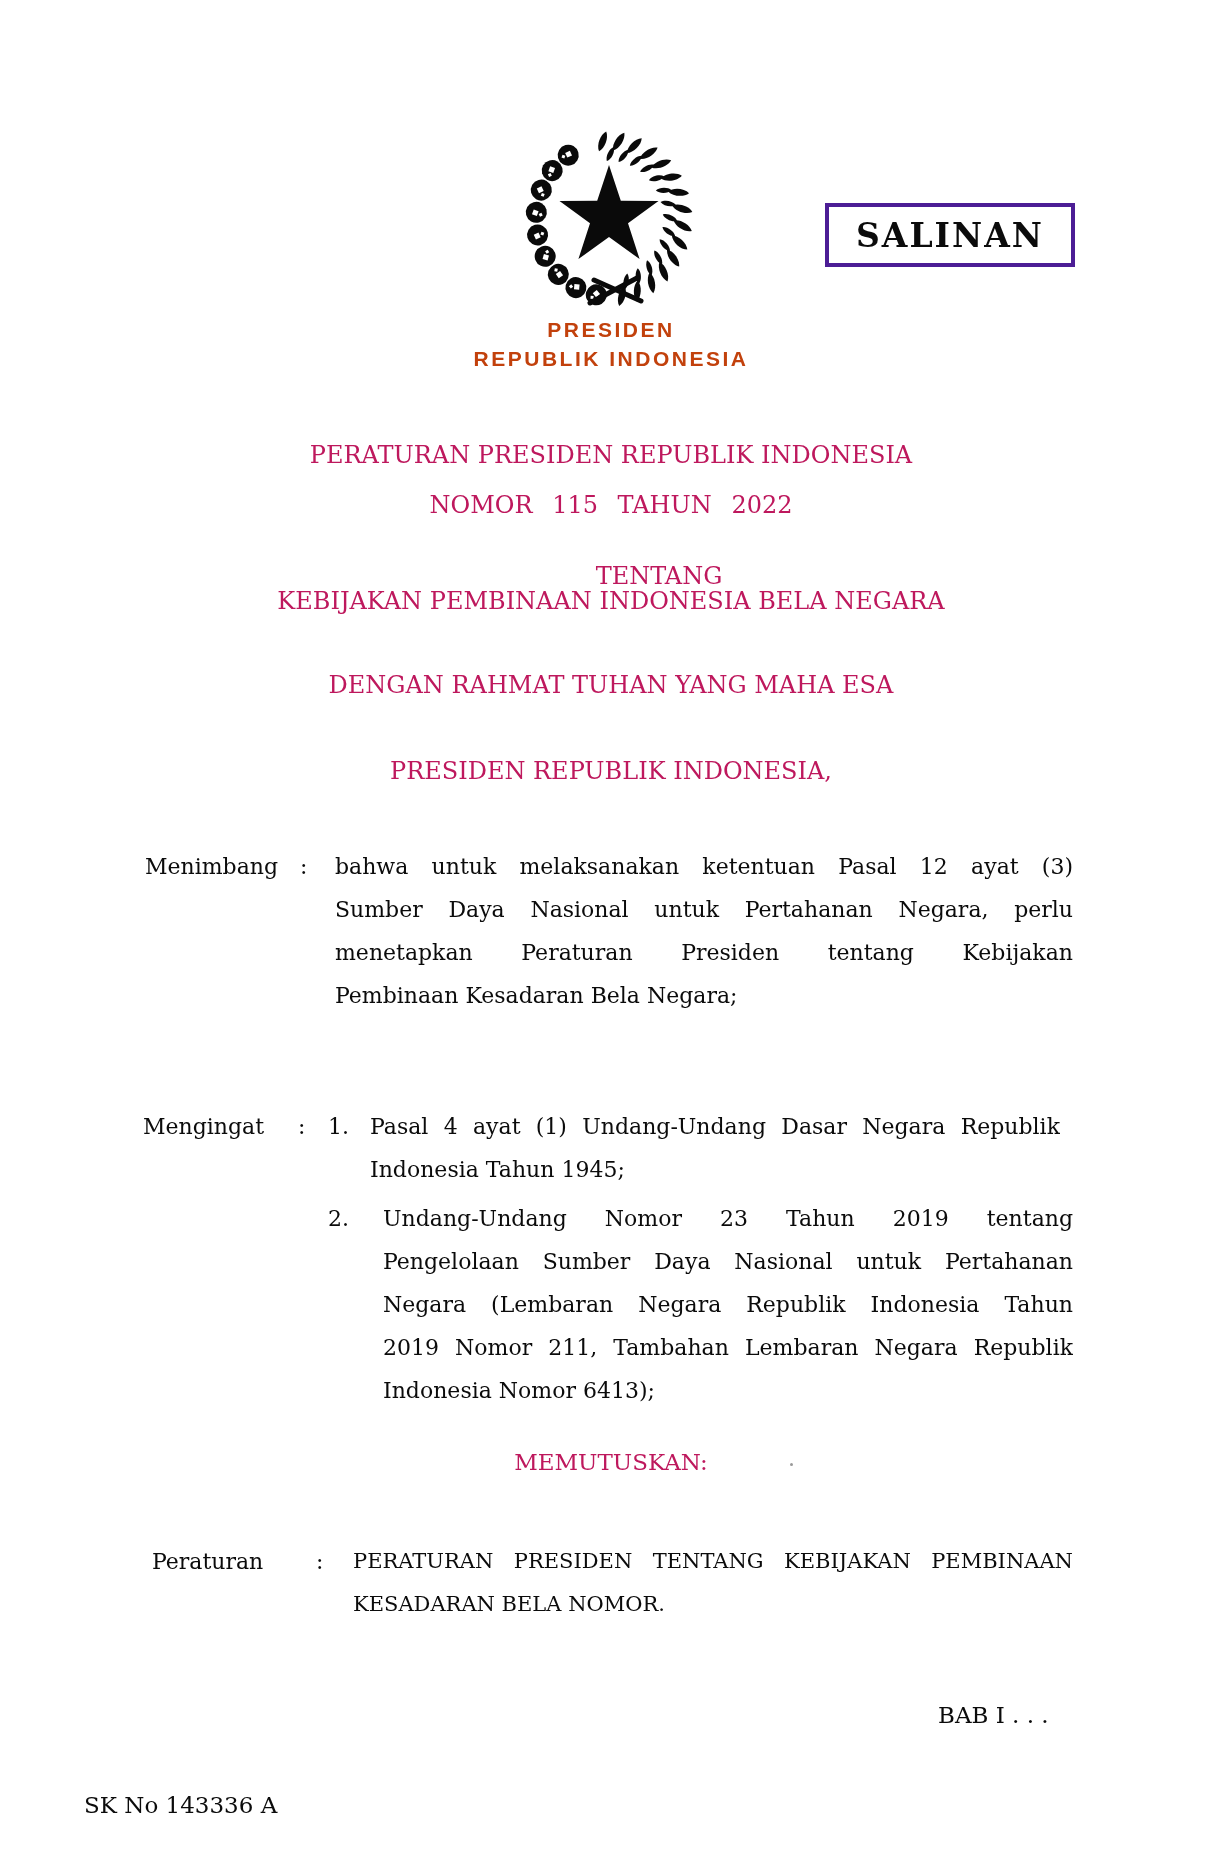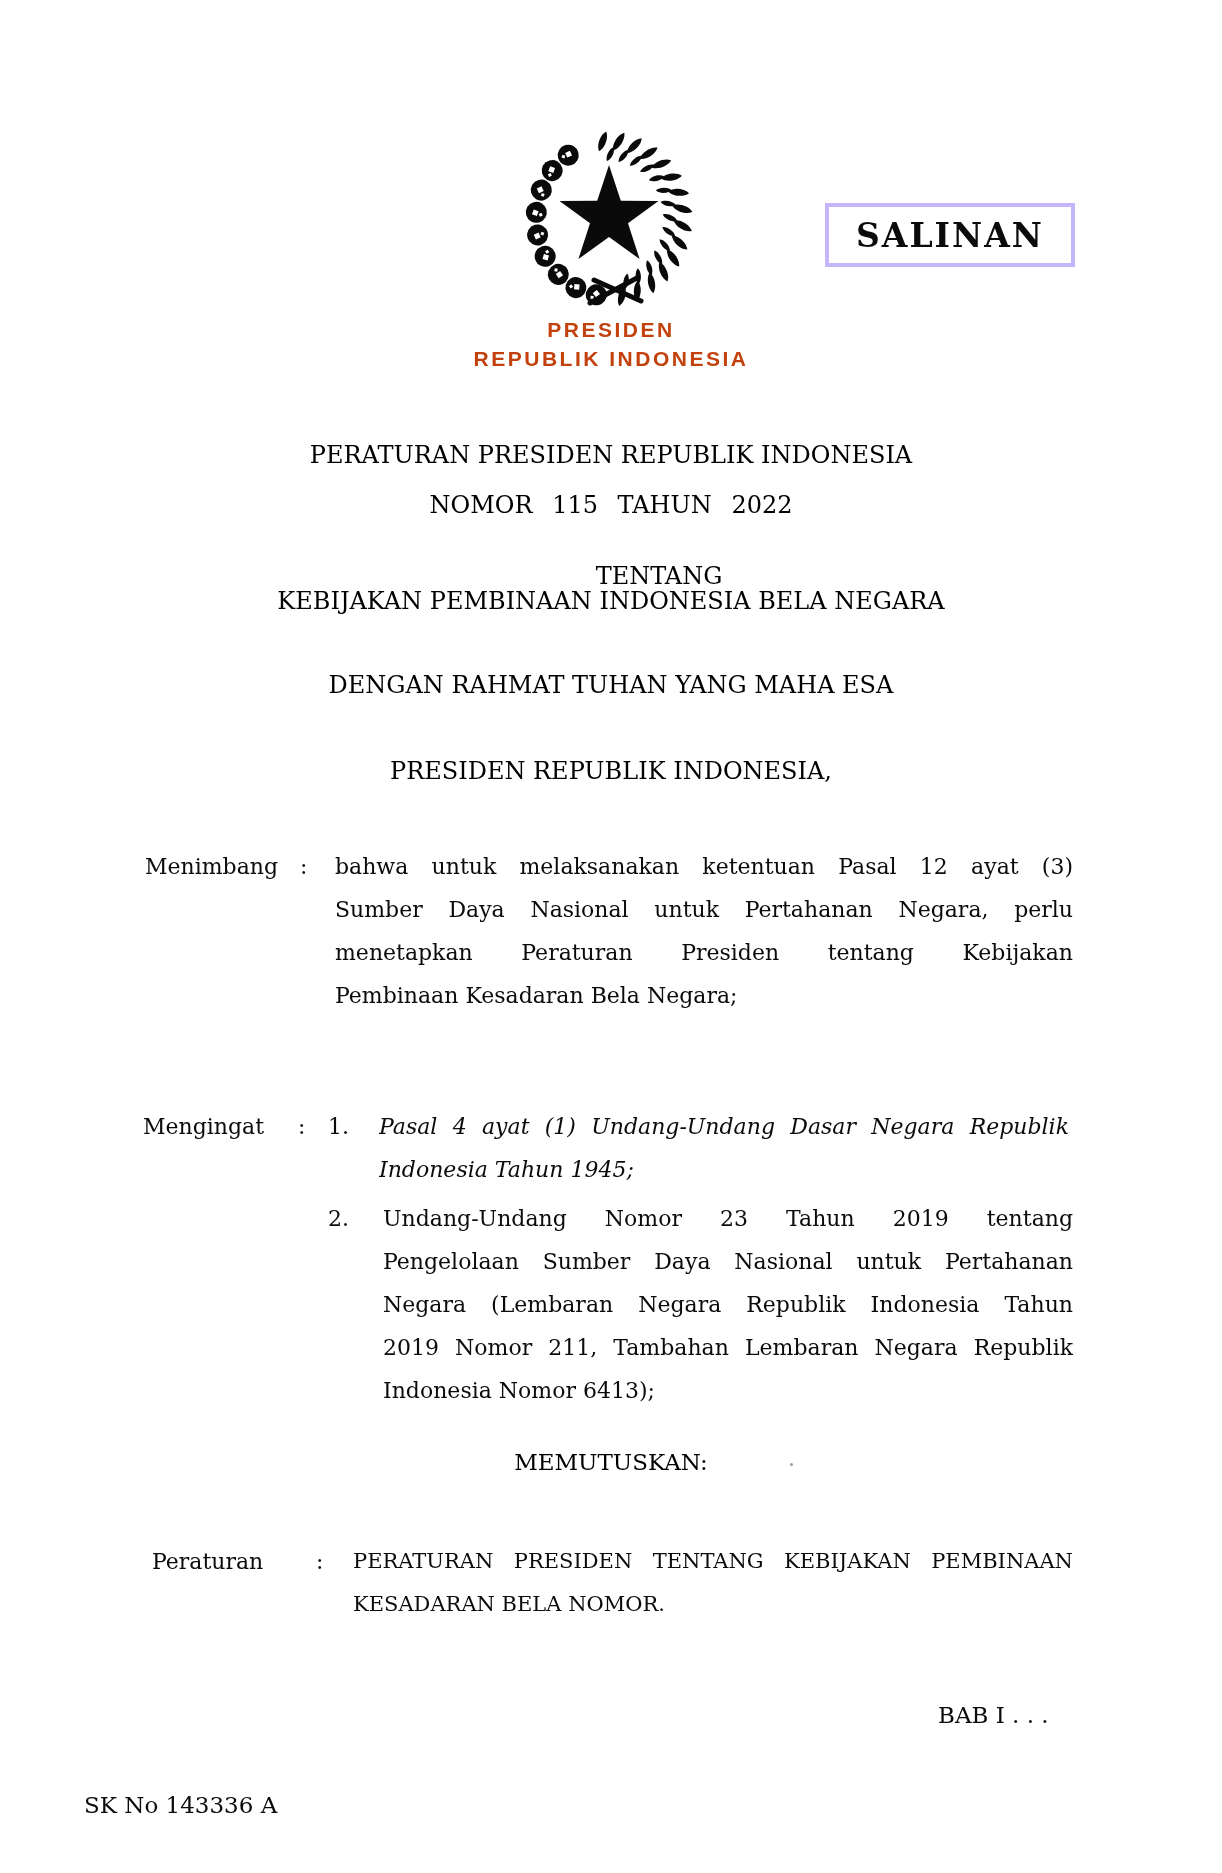--- a/index.html
+++ b/index.html
@@ -15,32 +15,32 @@
   .letterhead-line {
     left:0; width:1222px; text-align:center;
     font-family:"Liberation Sans", sans-serif;
     font-weight:bold; font-size:21px; letter-spacing:2.5px;
     color:#c2410c;
   }
 
   
   .stamp-box {
     left:825px; top:203px; width:250px; height:64px;
-    border:4px solid #c4b5fd; box-sizing:border-box;
+    border:4px solid #4c1d95; box-sizing:border-box;
     display:flex; align-items:center; justify-content:center;
   }
   .stamp-text {
     font-weight:bold; font-size:33px; letter-spacing:2px;
     font-family:"DejaVu Serif", serif;
   }
 
   
   .title-line {
     left:0; width:1222px; text-align:center;
-    font-size:24px; color:#000000;
+    font-size:24px; color:#be185d;
   }
   .wide-words { word-spacing:12px; }
 
   
   .label { font-size:22px; }
   .colon { font-size:22px; }
   .bodycol { font-size:22px; }
   .line {
     height:43px; line-height:43px; overflow:hidden;
   }
@@ -144,21 +144,21 @@
   <div class="line jline">bahwa untuk melaksanakan ketentuan Pasal 12 ayat (3)</div>
   <div class="line jline">Sumber Daya Nasional untuk Pertahanan Negara, perlu</div>
   <div class="line jline">menetapkan Peraturan Presiden tentang Kebijakan</div>
   <div class="line">Pembinaan Kesadaran Bela Negara;</div>
 </div>
 
 <div class="abs label line" style="left:143px; top:1105px;">Mengingat</div>
 <div class="abs colon line" style="left:298px; top:1105px;">:</div>
 
 <div class="abs item-number line" style="left:328px; top:1105px;">1.</div>
-<div class="abs bodycol" style="left:379px; top:1105px; width:690px;font-style:italic;">
+<div class="abs bodycol" style="left:370px; top:1105px; width:690px;">
   <div class="line jline">Pasal 4 ayat (1) Undang-Undang Dasar Negara Republik</div>
   <div class="line">Indonesia Tahun 1945;</div>
 </div>
 
 <div class="abs item-number line" style="left:328px; top:1197px;">2.</div>
 <div class="abs bodycol" style="left:383px; top:1197px; width:690px;">
   <div class="line jline">Undang-Undang Nomor 23 Tahun 2019 tentang</div>
   <div class="line jline">Pengelolaan Sumber Daya Nasional untuk Pertahanan</div>
   <div class="line jline">Negara (Lembaran Negara Republik Indonesia Tahun</div>
   <div class="line jline">2019 Nomor 211, Tambahan Lembaran Negara Republik</div>

